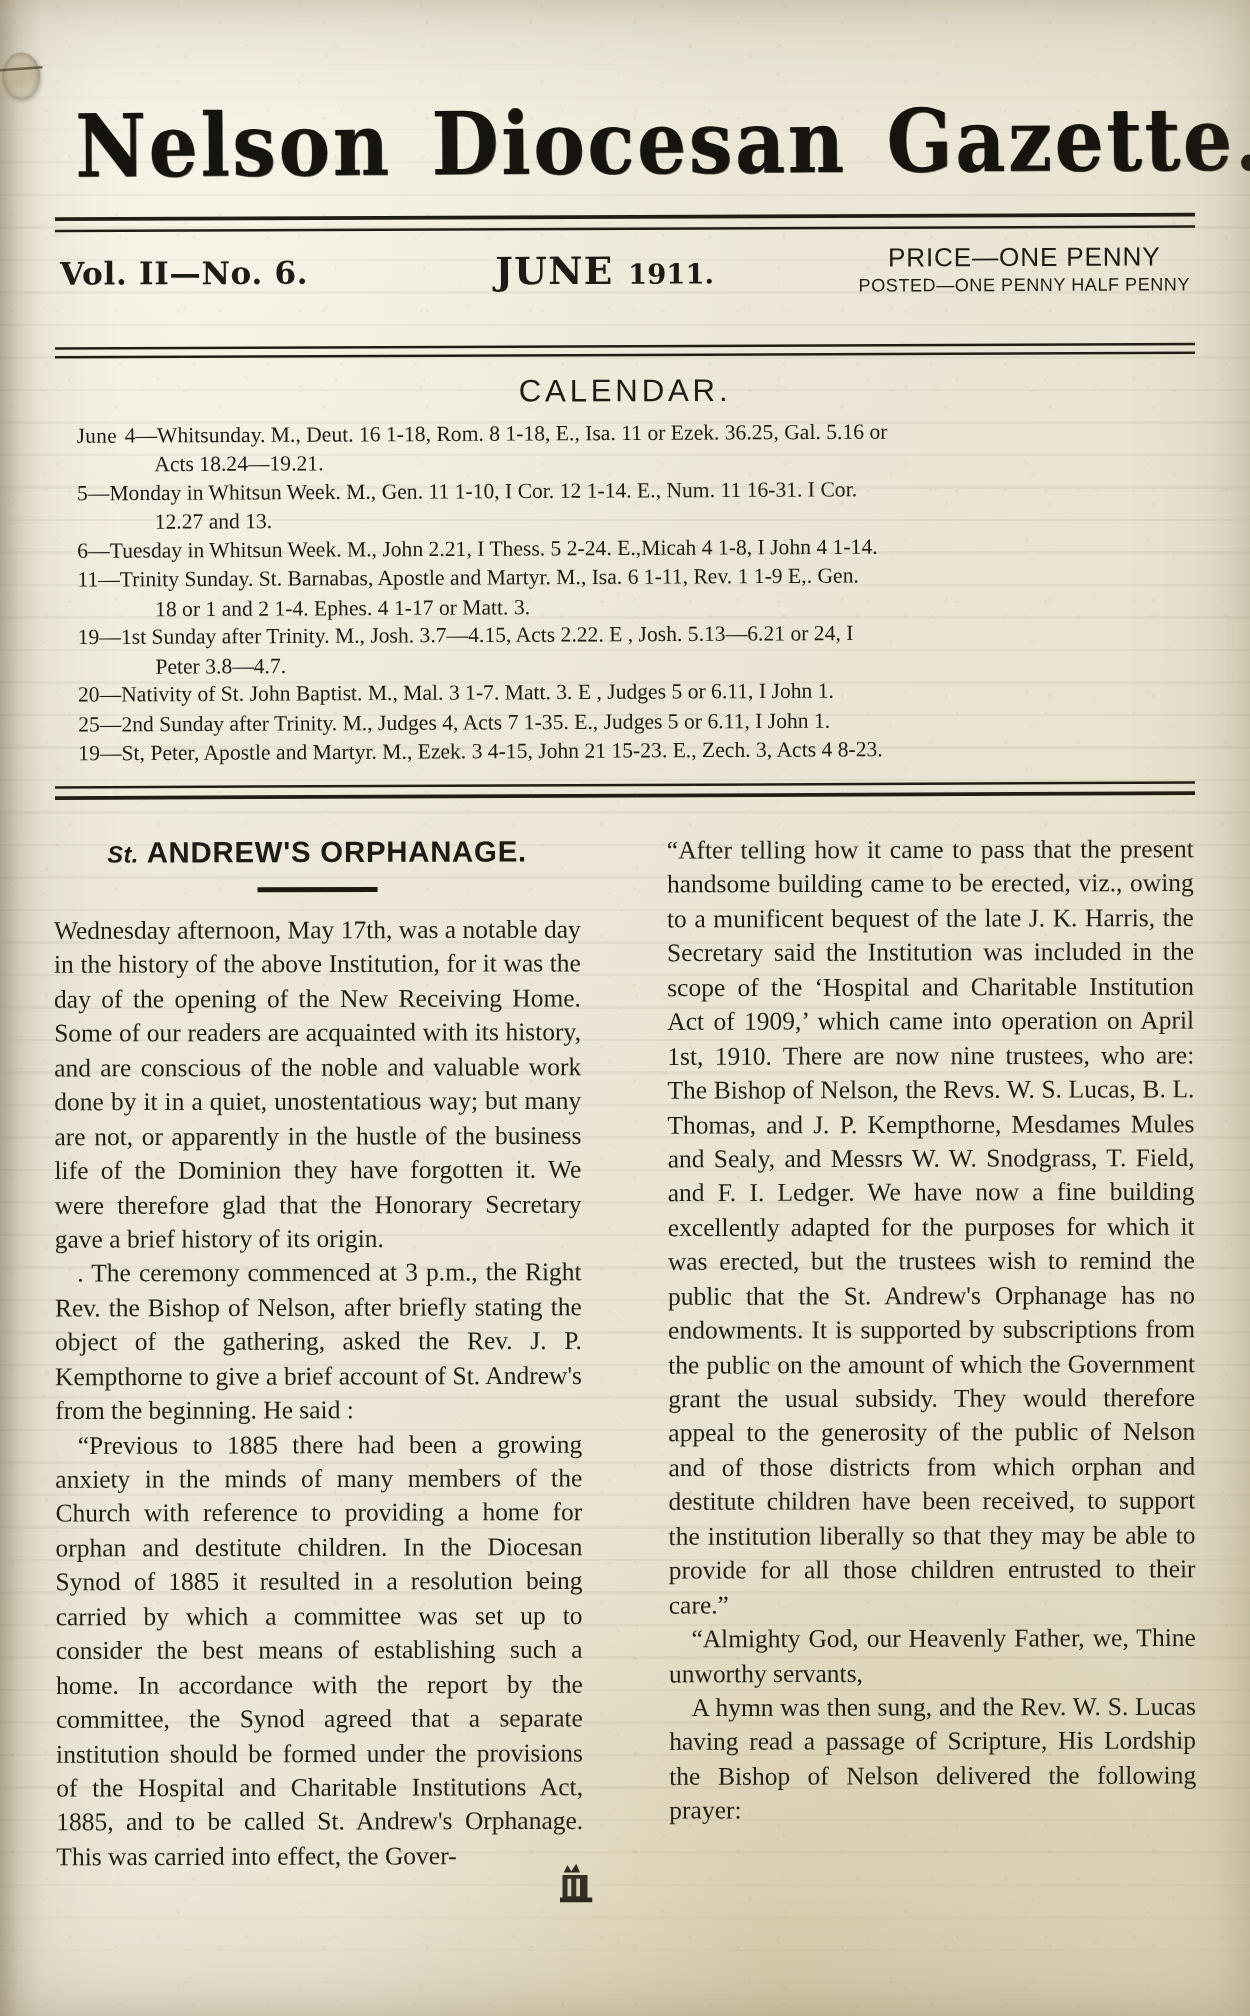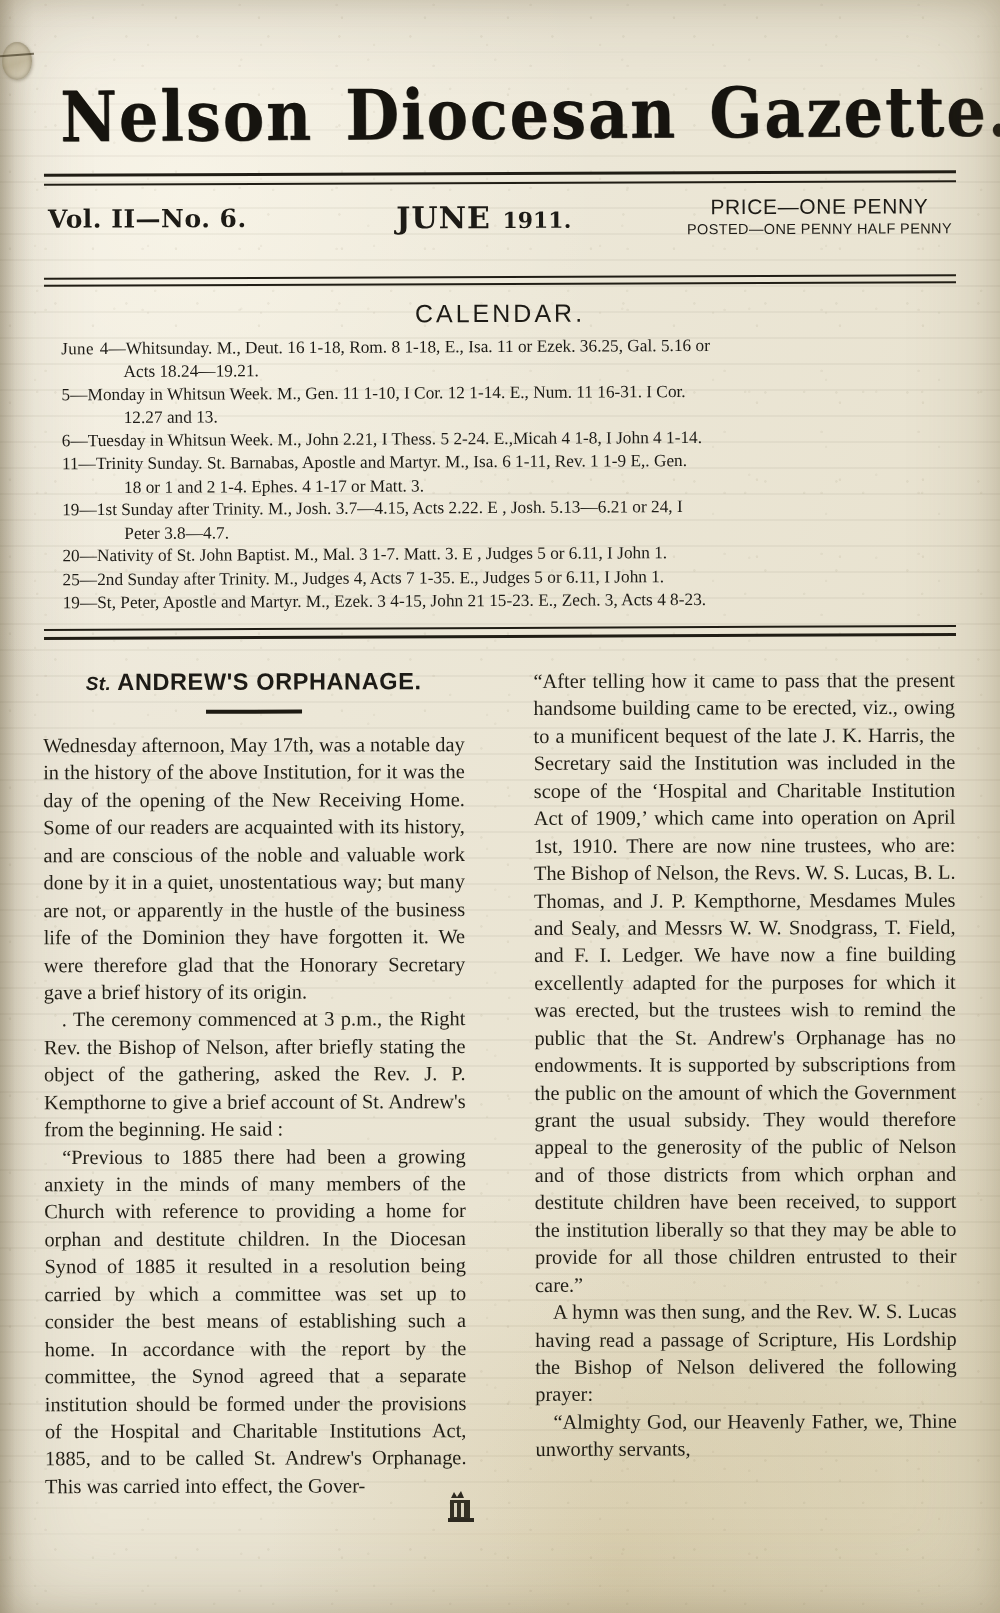--- a/index.html
+++ b/index.html
@@ -321,22 +321,22 @@
 
         <p class="body">Wednesday afternoon, May 17th, was a notable day in the history of the above Institution, for it was the day of the opening of the New Receiving Home. Some of our readers are acquainted with its history, and are conscious of the noble and valuable work done by it in a quiet, unostentatious way; but many are not, or apparently in the hustle of the business life of the Dominion they have forgotten it. We were therefore glad that the Honorary Secretary gave a brief history of its origin.</p>
         <p class="body">. The ceremony commenced at 3 p.m., the Right Rev. the Bishop of Nelson, after briefly stating the object of the gathering, asked the Rev. J. P. Kempthorne to give a brief account of St. Andrew's from the beginning. He said :</p>
         <p class="body">“Previous to 1885 there had been a growing anxiety in the minds of many members of the Church with reference to providing a home for orphan and destitute children. In the Diocesan Synod of 1885 it resulted in a resolution being carried by which a committee was set up to consider the best means of establishing such a home. In accordance with the report by the committee, the Synod agreed that a separate institution should be formed under the provisions of the Hospital and Charitable Institutions Act, 1885, and to be called St. Andrew's Orphanage. This was carried into effect, the Gover-</p>
       </div>
 
       <div class="col-sep"></div>
 
       <div class="col right">
         <p class="body">“After telling how it came to pass that the present handsome building came to be erected, viz., owing to a munificent bequest of the late J. K. Harris, the Secretary said the Institution was included in the scope of the ‘Hospital and Charitable Institution Act of 1909,’ which came into operation on April 1st, 1910. There are now nine trustees, who are: The Bishop of Nelson, the Revs. W. S. Lucas, B. L. Thomas, and J. P. Kempthorne, Mesdames Mules and Sealy, and Messrs W. W. Snodgrass, T. Field, and F. I. Ledger. We have now a fine building excellently adapted for the purposes for which it was erected, but the trustees wish to remind the public that the St. Andrew's Orphanage has no endowments. It is supported by subscriptions from the public on the amount of which the Government grant the usual subsidy. They would therefore appeal to the generosity of the public of Nelson and of those districts from which orphan and destitute children have been received, to support the institution liberally so that they may be able to provide for all those children entrusted to their care.”</p>
+        <p class="body">“Almighty God, our Heavenly Father, we, Thine unworthy servants,</p>
         <p class="body">A hymn was then sung, and the Rev. W. S. Lucas having read a passage of Scripture, His Lordship the Bishop of Nelson delivered the following prayer:</p>
-        <p class="body">“Almighty God, our Heavenly Father, we, Thine unworthy servants,</p>
       </div>
 
     </div>
 
   </div>
 
   <svg id="smudge" viewBox="0 0 26 34">
     <path d="M3 10 L6 4 L9 9 L13 3 L16 10 Z" fill="#1b1810"></path>
     <rect x="2" y="12" width="20" height="20" fill="#221e14"></rect>
     <rect x="6" y="15" width="3" height="14" fill="#d9d2bd"></rect>

